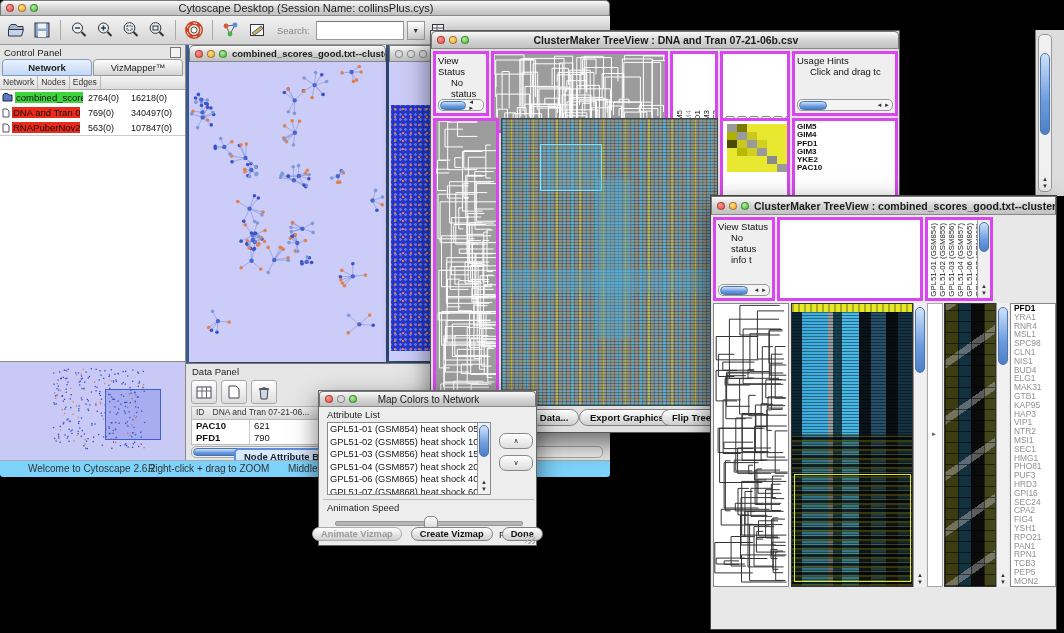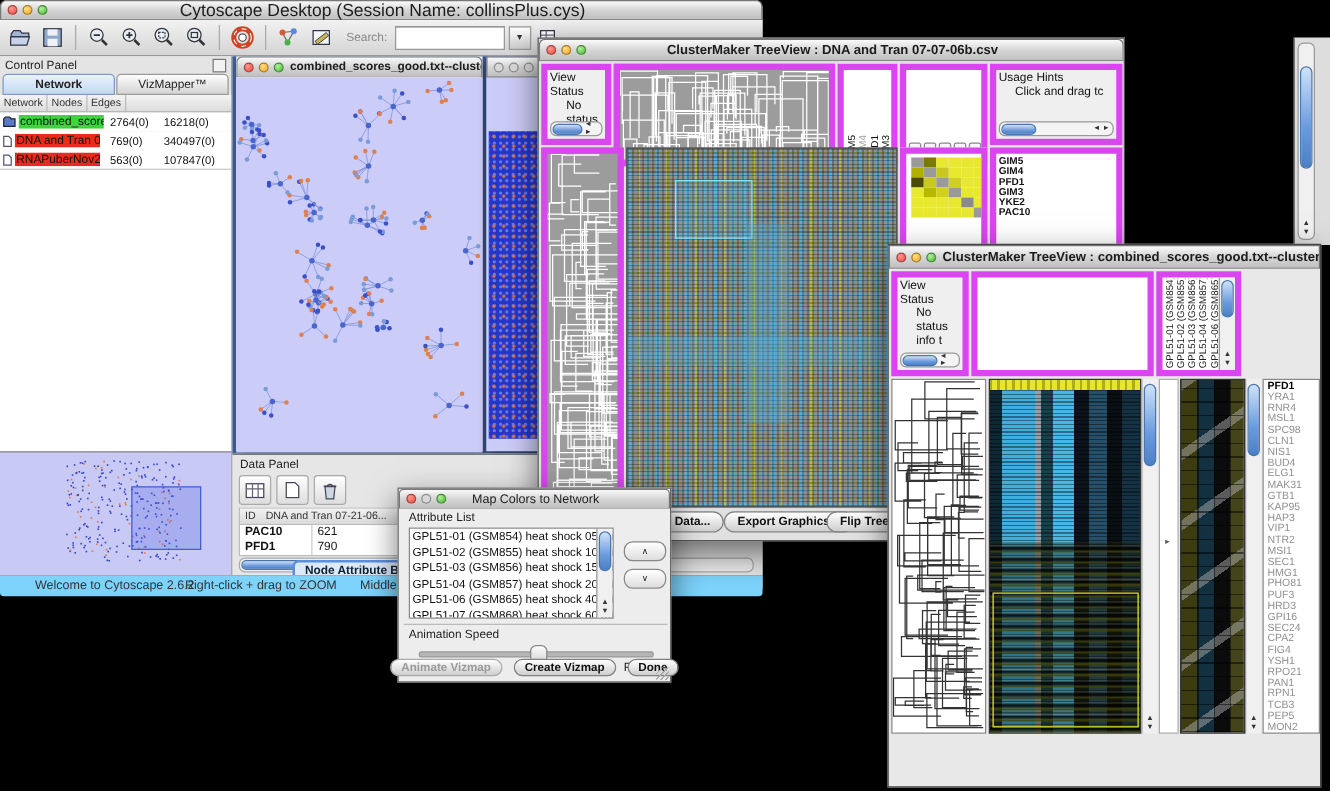--- a/index.html
+++ b/index.html
@@ -9,21 +9,21 @@
   .tbar{height:14px;background:linear-gradient(#fafafa,#d6d6d6 50%,#c0c0c0);
         border:1px solid #777;border-bottom:1px solid #888;display:flex;align-items:center;
         border-radius:5px 5px 0 0;}
   .tbar.big{height:16px;}
   .lights{display:flex;gap:4px;padding:0 5px;}
   .lt{width:8px;height:8px;border-radius:50%;border:1px solid rgba(0,0,0,.35);box-sizing:border-box;}
   .lt.r{background:radial-gradient(circle at 35% 30%,#ff9a92,#f2473c);}
   .lt.y{background:radial-gradient(circle at 35% 30%,#ffe084,#f5a623);}
   .lt.g{background:radial-gradient(circle at 35% 30%,#b7f0a0,#3fba2e);}
   .lt.off{background:#d8d8d8;}
-  .ttl{flex:1;text-align:center;font-size:14px;color:#1c1c1c;white-space:nowrap;overflow:hidden;
+  .ttl{flex:1;text-align:center;font-size:11px;color:#1c1c1c;white-space:nowrap;overflow:hidden;
        padding-right:40px;}
   .tbar.big .ttl{font-size:10.5px;font-weight:bold;}
   
   #mainwin{left:0;top:5;width:610px;height:473px;background:#ececec;border-radius:6px 6px 3px 3px;}
   #toolbar{height:28px;background:linear-gradient(#f2f2f2,#d4d4d4);border-bottom:1px solid #9a9a9a;
            display:flex;align-items:center;padding:0 4px;gap:2px;}
   .tbtn{width:24px;height:24px;display:flex;align-items:center;justify-content:center;border-radius:4px;}
   .tsep{width:1px;height:20px;background:#aaa;margin:0 4px;}
   .srch-lbl{font-size:9.5px;color:#888;margin:0 4px 0 6px;}
   .srch{width:82px;height:15px;border:1px solid #999;border-top-color:#777;background:#fff;
@@ -90,21 +90,21 @@
   .dp-scroll .pill{position:absolute;left:1px;top:1px;width:200px;height:6px;}
   .dp-tab{position:absolute;left:48px;top:84px;height:13px;padding:0 8px;border:2px solid #5b8ede;
           border-radius:5px;background:#dce9fb;font-size:9.5px;font-weight:bold;color:#123;
           display:flex;align-items:center;}
   
   #statusbar{height:16px;border-top:1px solid #aaa;position:relative;font-size:10px;color:#333;
              background:#7dd3fc;border-radius:0 0 3px 3px;}
   #statusbar span{position:absolute;top:2px;white-space:nowrap;}
   #st1{left:28px;} #st2{left:148px;} #st3{left:288px;width:30px;overflow:hidden;}
   
-  .panel{position:absolute;background:#efefef;border:5px solid #d946ef;box-sizing:border-box;overflow:hidden;}
+  .panel{position:absolute;background:#efefef;border:3px solid #d946ef;box-sizing:border-box;overflow:hidden;}
   .vs-t{font-size:9.5px;color:#111;padding:1px 2px 0;}
   .vs-s{font-size:9.5px;color:#111;padding:0 2px;margin-left:13px;}
   .hscroll{position:absolute;left:2px;bottom:2px;right:2px;height:10px;border:1px solid #999;
            border-radius:5px;background:#f4f4f4;display:flex;align-items:center;}
   .hscroll .pill{width:26px;height:7px;margin-left:1px;}
   .hscroll .arr{margin-left:auto;font-size:6px;color:#333;padding:0 2px;}
   .pill{background:linear-gradient(#cfe2f8,#6b9bdf 60%,#4d7fc4);border:1px solid #4a76b0;border-radius:5px;}
   .vtrack{position:absolute;top:0;bottom:0;width:12px;border-left:1px solid #999;background:#f0f0f0;}
   .vtrack .pill{position:absolute;left:1px;right:1px;}
   .vtrack .arrs{position:absolute;bottom:1px;left:0;right:0;text-align:center;font-size:6px;color:#333;line-height:7px;}
@@ -1106,21 +1106,21 @@
   </div>
 </div>
 
 <div class="win" id="tv1">
   <div class="tbar big">
     <div class="lights">
         <span class="lt r"></span>
         <span class="lt y"></span>
         <span class="lt g"></span>
       </div>
-    <div class="ttl">ClusterMaker TreeView : DNA and Tran 07-07-06b.csv</div>
+    <div class="ttl">ClusterMaker TreeView : DNA and Tran 07-21-06b.csv</div>
   </div>
   <div class="body">
     <div class="panel" id="tv1-vs">
       <div class="vs-t">View Status</div>
       <div class="vs-s">No status info f</div>
       <div class="hscroll">
           <span class="pill"></span>
           <span class="arr"><span>◄</span> <span>►</span></span>
         </div>
     </div>

